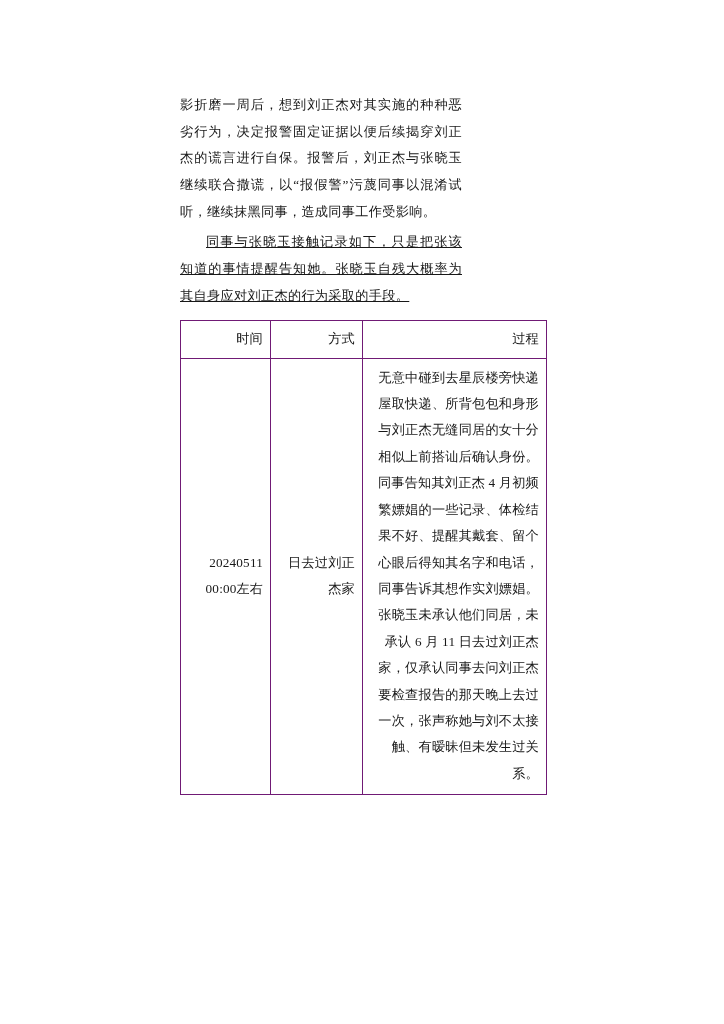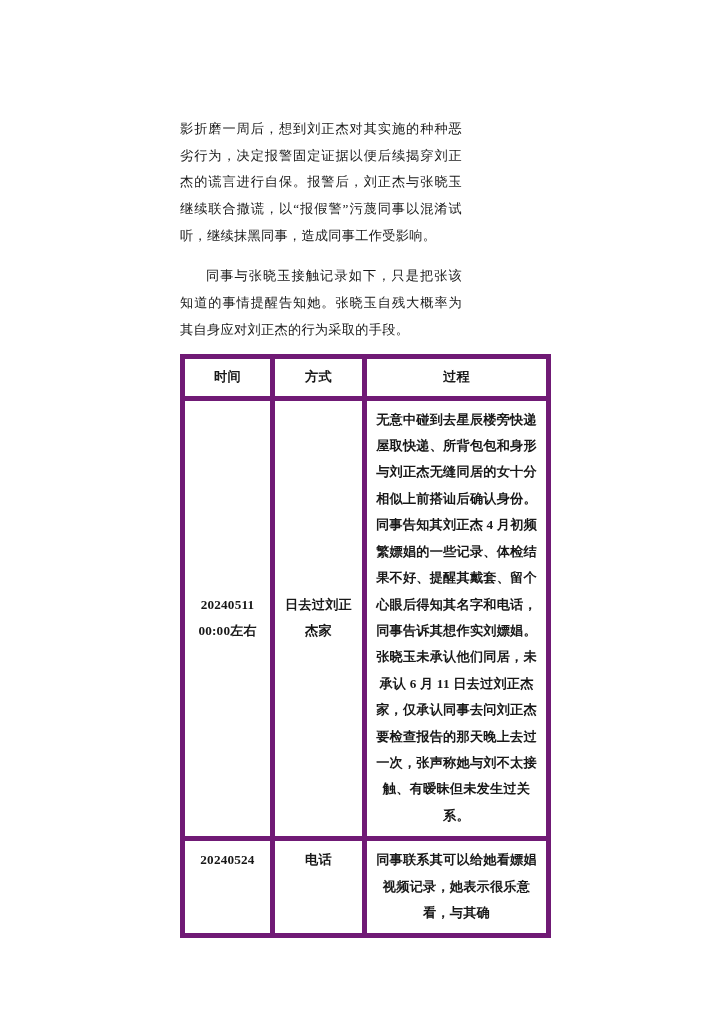--- a/index.html
+++ b/index.html
@@ -12,51 +12,52 @@
     background: #ffffff;
     font-family: "Liberation Serif", "DejaVu Serif", serif;
     color: #1a1a1a;
     overflow: hidden;
   }
   .page {
     position: relative;
     width: 642px;
     height: 1024px;
     box-sizing: border-box;
-    padding: 116px 180px 0 180px;
+    padding: 92px 180px 0 180px;
   }
   .para {
     font-size: 13.2px;
     line-height: 2.02;
     text-align: justify;
     text-justify: inter-ideograph;
     letter-spacing: 0.3px;
     color: #181818;
     margin: 0;
   }
   .para.indent {
     text-indent: 26px;
   }
   .para + .para {
-    margin-top: 14px;
+    margin-top: 4px;
+    text-decoration: underline;
   }
   table.log {
     border-collapse: collapse;
     width: 366px;
     margin-top: 11px;
     table-layout: fixed;
   }
   table.log td, table.log th {
-    border: 5px solid #701a75;
+    border: 1px solid #701a75;
     vertical-align: top;
     padding: 6px 7px 7px 7px;
     font-size: 13.2px;
     line-height: 2.0;
-    font-weight: bold;
-    text-align: center;
+    font-weight: normal;
+    text-align: right;
     color: #181818;
     letter-spacing: 0.2px;
   }
   table.log th {
     padding-top: 5px;
     padding-bottom: 5px;
   }
   col.c-time { width: 90px; }
   col.c-method { width: 92px; }
   col.c-process { width: 184px; }
@@ -100,23 +101,16 @@
       <tr>
         <td class="mid-align">
           <span>20240511</span>
           <span class="cell-time-line2">
             <span>00:00</span><span class="small">左右</span>
           </span>
         </td>
         <td class="mid-align">日去过刘正杰家</td>
         <td class="process-cell">无意中碰到去星辰楼旁快递屋取快递、所背包包和身形与刘正杰无缝同居的女十分相似上前搭讪后确认身份。同事告知其刘正杰 4 月初频繁嫖娼的一些记录、体检结果不好、提醒其戴套、留个心眼后得知其名字和电话，同事告诉其想作实刘嫖娼。张晓玉未承认他们同居，未承认 6 月 11 日去过刘正杰家，仅承认同事去问刘正杰要检查报告的那天晚上去过一次，张声称她与刘不太接触、有暧昧但未发生过关系。</td>
       </tr>
-      <tr>
-        <td>
-          <span>20240524</span>
-        </td>
-        <td>电话</td>
-        <td class="process-cell">同事联系其可以给她看嫖娼视频记录，她表示很乐意看，与其确</td>
-      </tr>
     </tbody>
   </table>
 
 </div>
 
 </body></html>

